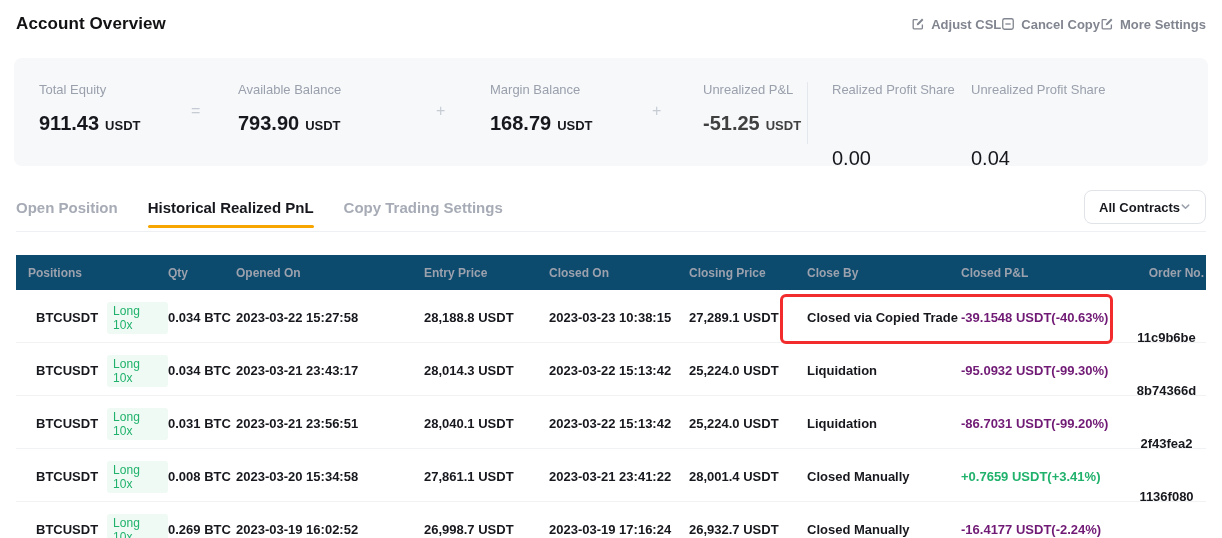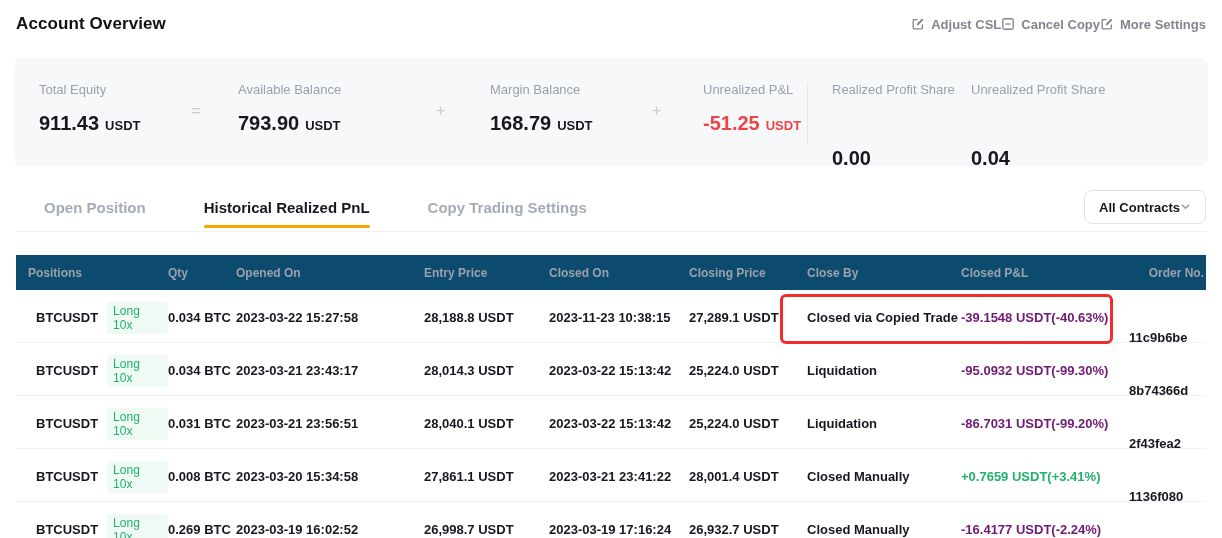--- a/index.html
+++ b/index.html
@@ -14,47 +14,47 @@
   .action-btn svg { display:block; }
 
   
   .summary-card { position:absolute; left:14px; top:58px; width:1194px; height:108px; background:#f7f8fa; border-radius:8px; }
   .stat { position:absolute; top:24px; }
   .stat-label { font-size:13px; color:#9aa0ac; font-weight:400; line-height:16px; }
   .stat-value { margin-top:13px; font-size:20px; font-weight:700; color:#17181e; line-height:24px; }
   .stat-value .unit { font-size:13px; font-weight:700; margin-left:6px; }
   .stat.s1 { left:25px; }  .stat.s2 { left:224px; } .stat.s3 { left:476px; }
   .stat.s4 { left:689px; } .stat.s5 { left:818px; } .stat.s6 { left:957px; }
-  .stat.s5 .stat-value, .stat.s6 .stat-value { font-weight:700;margin-top:48px; }
-  .stat-value.neg { color:#ef4444; }
+  .stat.s5 .stat-value, .stat.s6 .stat-value { font-weight:400;margin-top:48px; }
+  .stat-value.neg { color:#404040; }
   .op { position:absolute; top:44px; color:#c6ccd4; font-size:16px; font-weight:400; }
   .op.op1 { left:177px; } .op.op2 { left:422px; } .op.op3 { left:638px; }
   .v-divider { position:absolute; left:793px; top:24px; width:1px; height:62px; background:#e4e7ec; }
 
   
   .tabs-row { position:absolute; top:184px; left:16px; right:16px; height:48px; border-bottom:1px solid #eef0f3; display:flex; align-items:center; }
   .tabs { display:flex; gap:30px; height:100%; }
-  .tab { position:relative; display:flex; align-items:center; font-size:15px; font-weight:700; color:#a6abb5; cursor:pointer;margin-left:28px; }
+  .tab { position:relative; display:flex; align-items:center; font-size:15px; font-weight:700; color:#a6abb5; cursor:pointer; }
   .tab.active { color:#17181e; }
   .tab.active::after { content:""; position:absolute; left:0; right:0; bottom:3px; height:3px; border-radius:2px; background:#f7a600; }
   .filter-btn { position:absolute; right:0; top:6px; height:34px; padding:0 14px; display:flex; align-items:center; background:#fff; border:1px solid #e0e3e8; border-radius:8px; font-size:13px; font-weight:700; color:#17181e; cursor:pointer; font-family:inherit; }
   .filter-btn svg { color:#9aa0ac; }
 
   
   .table { position:absolute; top:255px; left:16px; right:16px; }
   .grid { display:grid; grid-template-columns:140px 68px 188px 125px 140px 118px 154px 168px 1fr; align-items:center; padding-left:12px; }
   .thead { height:35px; background:#0c4a6e; font-size:12px; color:#9ba1ad; font-weight:700; }
   .th:last-child { text-align:right; padding-right:2px; }
   .trow { height:53px; border-bottom:1px solid #f1f2f4; font-size:13px; font-weight:600; color:#17181e; }
   .c-pos { display:flex; align-items:center; gap:9px;margin-left:8px; }
   .sym { font-weight:700; }
   .badge { font-size:12px; font-weight:500; color:#20b26c; background:#eefaf3; padding:2px 6px; border-radius:3px; }
   .c-pnl.neg { color:#701a75; }
   .c-pnl.pos { color:#20b26c; }
-  .c-order { text-align:left; padding-right:2px; font-weight:700;margin-top:40px; }
+  .c-order { text-align:center; padding-right:2px; font-weight:700;margin-top:40px; }
 
   
   .annotation-box { position:absolute; left:780px; top:294px; width:333px; height:50px; border:3px solid #f22c2c; border-radius:6px; pointer-events:none; z-index:5; }
 </style>
 </head>
 <body>
 
 <div class="page">
 
   <div class="topbar">
@@ -153,21 +153,21 @@
       </div>
     <div id="tbody">
   <div class="trow grid">
     <div class="cell c-pos">
       <span class="sym">BTCUSDT</span>
       <span class="badge">Long 10x</span>
     </div>
     <div class="cell c-qty">0.034 BTC</div>
     <div class="cell c-opened">2023-03-22 15:27:58</div>
     <div class="cell c-entry">28,188.8 USDT</div>
-    <div class="cell c-closed">2023-11-23 10:38:15</div>
+    <div class="cell c-closed">2023-03-23 10:38:15</div>
     <div class="cell c-closing">27,289.1 USDT</div>
     <div class="cell c-closeby">Closed via Copied Trade</div>
     <div class="cell c-pnl neg">-39.1548 USDT(-40.63%)</div>
     <div class="cell c-order">11c9b6be</div>
   </div>
 
   <div class="trow grid">
     <div class="cell c-pos">
       <span class="sym">BTCUSDT</span>
       <span class="badge">Long 10x</span>

